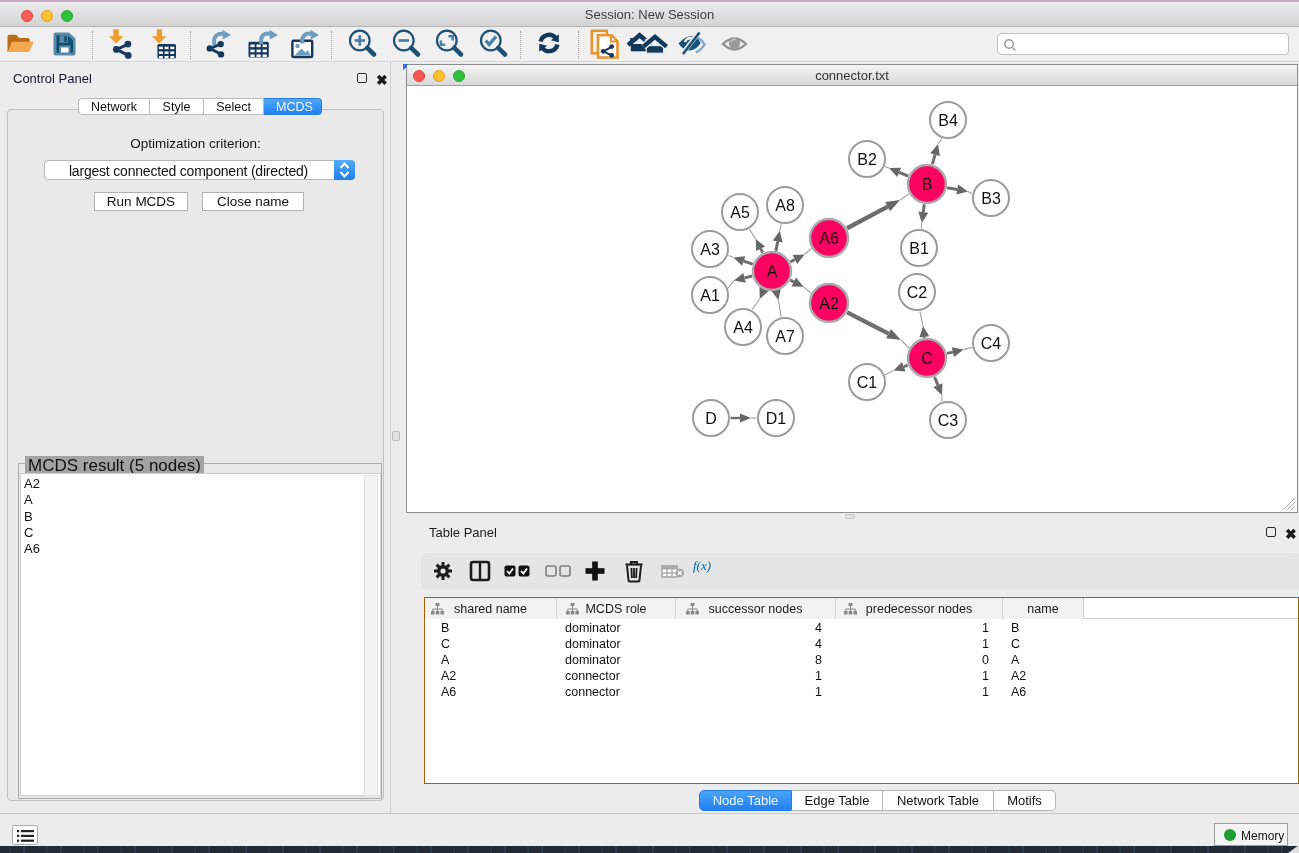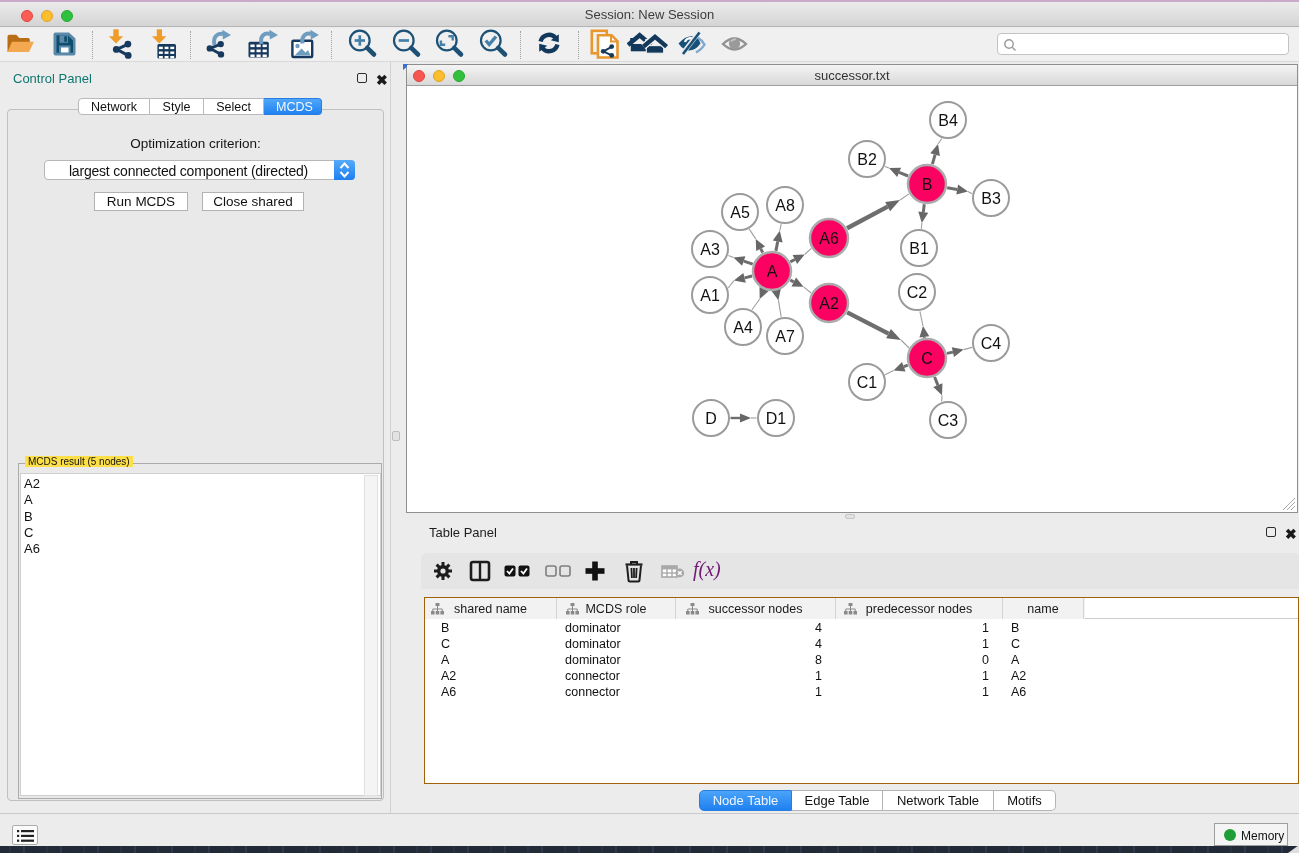--- a/index.html
+++ b/index.html
@@ -12,38 +12,38 @@
   background:linear-gradient(#ebebeb,#d4d4d4); border-bottom:1px solid #b6b6b6; }
 #titlebar .title { width:100%; text-align:center; font-size:13px; color:#3c3c3c; margin-top:5px; }
 .tl { position:absolute; width:12px; height:12px; border-radius:50%; top:8px; }
 #toolbar { left:0; top:28px; width:1299px; height:34px; background:#f0f0f0; border-bottom:1px solid #d9d9d9; }
 .tsep { position:absolute; top:3px; height:28px; width:0; border-left:1px dotted #9f9f9f; }
 .ticon { position:absolute; top:1px; }
 #searchbox { position:absolute; left:997px; top:33px; width:292px; height:22px; background:#fff;
   border:1px solid #c3c3c3; border-radius:4px; }
 
 #cpanel { left:0; top:62px; width:391px; height:751px; background:#ececec; border-right:1px solid #d2d2d2; }
-#cpanel .hdr { position:absolute; left:13px; top:9px; font-size:13px; color:#0f766e; }
+#cpanel .hdr { position:absolute; left:13px; top:9px; font-size:13px; color:#0f172a; }
 .tabrow { position:absolute; display:flex; z-index:5; }
 .tabrow .tab { height:17px; line-height:16px; font-size:12.5px; color:#111; background:#fff;
   border:1px solid #b9b9b9; border-left:none; padding:0 12px; text-align:center; }
 .tabrow .tab:first-child { border-left:1px solid #b9b9b9; border-radius:4px 0 0 4px; }
 .tabrow .tab:last-child { border-radius:0 4px 4px 0; }
 .tabrow .tab.sel { background:linear-gradient(#50a7f9,#2082f1); color:#f4f8ff; border-color:#2a7de0; }
 #tabpanel { position:absolute; left:7px; top:47px; width:377px; height:692px;
   background:#e9e9e9; border:1px solid #c0c0c0; border-radius:4px; }
 #combo { position:absolute; left:36px; top:50px; width:311px; height:20px; background:#fff;
   border:1px solid #b7b7b7; border-radius:4px; }
 #combo .val { position:absolute; left:0; right:22px; text-align:center; top:2px; font-size:14px; color:#111; letter-spacing:-0.2px; }
 #combo .spin { position:absolute; right:-1px; top:-1px; width:21px; height:20px; border-radius:0 4px 4px 0;
   background:linear-gradient(#55aafa,#1d7ff0); }
 .btn { position:absolute; height:19px; background:#fff; border:1px solid #b2b2b2; border-radius:0;
   font-size:13.5px; color:#111; text-align:center; line-height:17px; }
 #fieldset { position:absolute; left:10px; top:353px; width:364px; height:336px; border:1px solid #ababab; }
-#fieldset .legend { position:absolute; left:6px; top:-8px; background:#fde047; padding:0 3px; font-size:10px; color:#111; }
+#fieldset .legend { position:absolute; left:6px; top:-8px; background:#a3a3a3; padding:0 3px; font-size:17px; color:#111; }
 #mlist { position:absolute; left:1px; top:9px; width:361px; height:323px; background:#fff; border:1px solid #cfcfcf; }
 #mlist .item { font-size:13px; color:#111; padding-left:3px; height:16.3px; line-height:16.3px; }
 #mlist .sb { position:absolute; right:2px; top:1px; width:14px; height:321px; background:#f4f4f4;
   border:1px solid #e0e0e0; }
 
 #netwin { left:406px; top:64px; width:892px; height:449px; background:#fff; border:1px solid #8e8e8e; }
 #nettitle { position:absolute; left:0; top:0; width:100%; height:21px;
   background:linear-gradient(#f4f4f4,#d8d8d8); border-bottom:1px solid #9f9f9f; }
 #nettitle .title { width:100%; text-align:center; font-size:13px; color:#333; margin-top:3px; }
 
@@ -266,21 +266,21 @@
       <div class="val">largest connected component (directed)</div>
       <div class="spin">
         <svg width="21" height="20" viewBox="0 0 21 20" style="position:absolute;left:0;top:0">
           <path d="M6.5 8 L10.5 3.5 L14.5 8" stroke="#fff" stroke-width="2" fill="none"></path>
           <path d="M6.5 12 L10.5 16.5 L14.5 12" stroke="#fff" stroke-width="2" fill="none"></path>
         </svg>
       </div>
     </div>
     <div style="position:absolute;top:26px;width:100%;text-align:center;font-size:13.5px;color:#141414;">Optimization criterion:</div>
     <div class="btn" style="left:86px;top:82px;width:94px;">Run MCDS</div>
-    <div class="btn" style="left:194px;top:82px;width:102px;">Close shared</div>
+    <div class="btn" style="left:194px;top:82px;width:102px;">Close name</div>
     <div id="fieldset">
       <div class="legend">MCDS result (5 nodes)</div>
       <div id="mlist">
         <div style="padding-top:2px">
           <div class="item">A2</div>
           <div class="item">A</div>
           <div class="item">B</div>
           <div class="item">C</div>
           <div class="item">A6</div>
         </div>
@@ -294,21 +294,21 @@
 <div class="abs" style="left:845px;top:513.5px;width:10px;height:5px;background:#e2e2e2;border:1px solid #c6c6c6;border-radius:2px;"></div>
 
 <div class="abs" id="netwin">
   <svg style="position:absolute;left:-4.5px;top:-1px" width="5" height="6" viewBox="0 0 5 6">
       <polygon points="0,0 5,0 5,2 0,6" fill="#3b6fd4"></polygon>
     </svg>
   <div id="nettitle">
     <div class="tl" style="left:5.5px;top:4.5px;width:12px;height:12px;background:#f6564f;border:0.5px solid #da4741;"></div>
     <div class="tl" style="left:25.5px;top:4.5px;width:12px;height:12px;background:#fcbd2e;border:0.5px solid #e0a41f;"></div>
     <div class="tl" style="left:45.5px;top:4.5px;width:12px;height:12px;background:#32c03c;border:0.5px solid #27a834;"></div>
-    <div class="title">successor.txt</div>
+    <div class="title">connector.txt</div>
   </div>
   <svg style="position:absolute;left:0px;top:21px" width="890" height="426" viewBox="0 0 890 426">
 <line x1="440.1" y1="142.3" x2="480.7" y2="120.6" stroke="#6e6e6e" stroke-width="4.4"></line>
 <polygon points="493.0,114.0 483.1,125.2 478.2,116.0" fill="#676767"></polygon>
 <line x1="493.0" y1="114.0" x2="502.0" y2="107.9" stroke="#9f9f9f" stroke-width="1.1"></line>
 <line x1="440.2" y1="226.4" x2="481.5" y2="247.6" stroke="#6e6e6e" stroke-width="4.4"></line>
 <polygon points="494.0,254.0 479.2,252.2 483.9,243.0" fill="#676767"></polygon>
 <line x1="494.0" y1="254.0" x2="502.1" y2="262.0" stroke="#9f9f9f" stroke-width="1.1"></line>
 <line x1="323.5" y1="332.0" x2="333.0" y2="332.0" stroke="#6e6e6e" stroke-width="2.4"></line>
 <polygon points="344.0,332.0 333.0,336.6 333.0,327.4" fill="#676767"></polygon>
@@ -466,21 +466,21 @@
     <svg style="position:absolute;left:240px;top:12px" width="24" height="13" viewBox="0 0 24 13">
       <rect x="1" y="1" width="15" height="11" fill="#fff" stroke="#a9a9a9" stroke-width="1.6"></rect>
       <rect x="1" y="1" width="15" height="3.4" fill="#a9a9a9"></rect>
       <line x1="6" y1="1" x2="6" y2="12" stroke="#a9a9a9" stroke-width="1.4"></line>
       <line x1="11" y1="1" x2="11" y2="12" stroke="#a9a9a9" stroke-width="1.4"></line>
       <line x1="1" y1="8" x2="16" y2="8" stroke="#a9a9a9" stroke-width="1.4"></line>
       <circle cx="18.8" cy="8" r="4.4" fill="#a9a9a9"></circle>
       <path d="M17 6.2 l3.6 3.6 M20.6 6.2 l-3.6 3.6" stroke="#fff" stroke-width="1.4"></path>
     </svg>
 
-    <div style="position:absolute;left:272px;top:5px;font-family:'Liberation Serif',serif;font-style:italic;font-size:20px;color:#701a75;">f(x)</div>
+    <div style="position:absolute;left:272px;top:5px;font-family:'Liberation Serif',serif;font-style:italic;font-size:13px;color:#0369a1;">f(x)</div>
   </div>
   <div id="ttable">
     <div id="thead">
       <div style="position:absolute;left:0;top:0;width:660px;height:21px;background:#f2f2f2"></div>
       <div class="hcol" style="left:0;width:132px">
           <span>shared name</span>
         </div>
       <div class="hcol" style="left:132px;width:119px">
           <span>MCDS role</span>
         </div>

